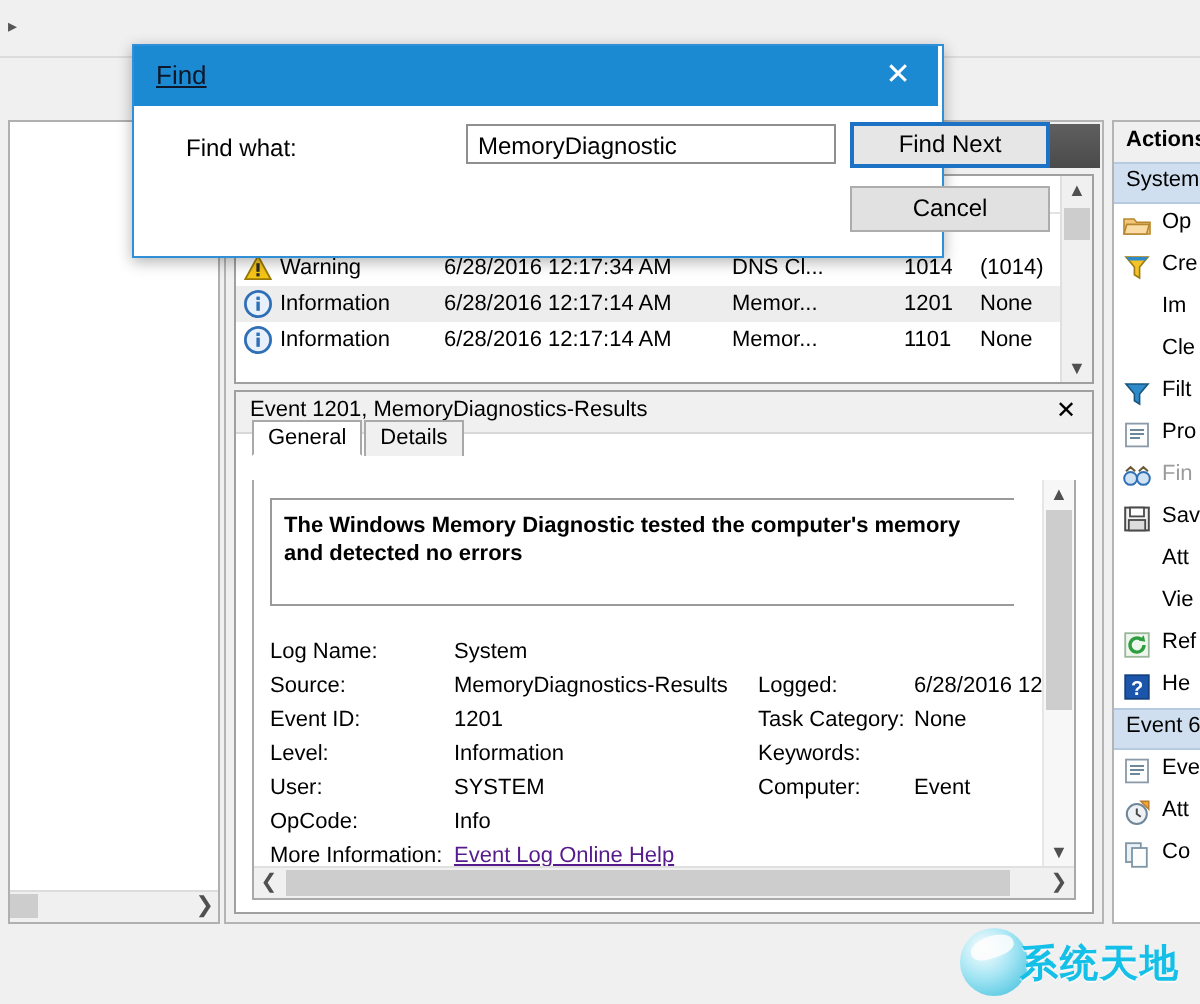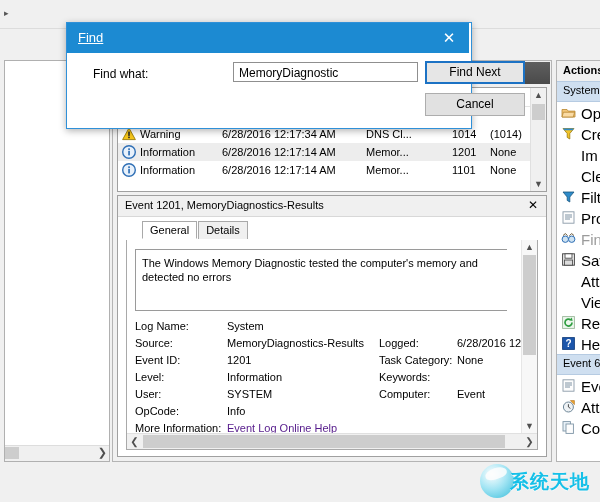--- a/index.html
+++ b/index.html
@@ -44,27 +44,27 @@
   .ev-vsb .up,.ev-vsb .dn{position:absolute;left:0;width:15px;height:14px;text-align:center;font-size:9px;line-height:14px;color:#505050;}
   .ev-vsb .up{top:0;} .ev-vsb .dn{bottom:0;}
   .ev-vsb .thumb{position:absolute;left:1px;top:16px;width:13px;height:16px;background:#cdcdcd;}
 
   
   .detail{position:absolute;left:4px;top:134px;width:430px;height:262px;background:#fff;border:1px solid #a0a0a0;box-sizing:border-box;}
   .detail-hdr{position:absolute;left:0;top:0;width:428px;height:20px;background:#f0f0f0;border-bottom:1px solid #d8d8d8;}
   .detail-hdr .t{position:absolute;left:7px;top:3px;font-size:11px;color:#000;}
   .detail-close{position:absolute;right:6px;top:2px;width:14px;height:14px;font-size:12px;line-height:14px;text-align:center;color:#000;font-weight:bold;cursor:pointer;}
 
-  .tabs{position:absolute;left:8px;top:25px;height:19px;margin-left:16px;}
+  .tabs{position:absolute;left:8px;top:14px;height:19px;}
   .tab{position:relative;float:left;height:18px;line-height:17px;padding:0 7px;font-size:11px;
        border:1px solid #a9a9a9;border-bottom:none;background:#f0f0f0;margin-right:1px;box-sizing:border-box;}
   .tab.active{background:#fff;border-bottom:1px solid #fff;}
 
   .dbody{position:absolute;left:8px;top:44px;width:412px;height:210px;background:#fff;border:1px solid #a9a9a9;border-top:none;box-sizing:border-box;overflow:hidden;}
-  .msgbox{position:absolute;left:8px;top:9px;width:372px;height:62px;border:1px solid #9a9a9a;border-right:none;box-sizing:border-box;}
+  .msgbox{position:absolute;left:8px;top:9px;width:372px;height:54px;border:1px solid #9a9a9a;border-right:none;box-sizing:border-box;font-weight:bold;}
   .msgbox .txt{position:absolute;left:6px;top:6px;width:360px;font-size:11px;color:#000;line-height:14px;}
 
   .grid{position:absolute;left:8px;top:78px;width:385px;}
   .grow{position:relative;height:17px;line-height:17px;font-size:11px;white-space:nowrap;}
   .grow .k1{position:absolute;left:0;top:0;width:92px;}
   .grow .v1{position:absolute;left:92px;top:0;}
   .grow .k2{position:absolute;left:244px;top:0;width:64px;}
   .grow .v2{position:absolute;left:322px;top:0;}
   .link{color:#551a8b;text-decoration:underline;cursor:pointer;}
 
@@ -78,29 +78,29 @@
   .d-hsb .thumb{position:absolute;left:16px;top:1px;width:362px;height:13px;background:#cdcdcd;}
 
   
   .actions{position:absolute;left:556px;top:60px;width:48px;height:400px;background:#fff;border:1px solid #b4b4b4;border-right:none;overflow:hidden;}
   .act-title{position:absolute;left:0;top:0;width:48px;height:20px;background:#f0f0f0;border-bottom:1px solid #d8d8d8;}
   .act-title span{position:absolute;left:6px;top:3px;font-size:11px;font-weight:bold;white-space:nowrap;}
   .act-group{position:relative;height:19px;background:#cfdff0;border-top:1px solid #b6cbe2;border-bottom:1px solid #b6cbe2;}
   .act-group span{position:absolute;left:6px;top:2px;font-size:11px;white-space:nowrap;}
   .act-item{position:relative;height:21px;}
   .act-item .ai{position:absolute;left:4px;top:3px;width:15px;height:15px;}
-  .act-item .al{position:absolute;left:24px;top:3px;font-size:15px;white-space:nowrap;color:#000;}
+  .act-item .al{position:absolute;left:24px;top:3px;font-size:11px;white-space:nowrap;color:#000;}
   .act-item.dim .al{color:#9b9b9b;}
   .act-list{position:absolute;left:0;top:20px;width:48px;}
 
   
   .find{position:absolute;left:66px;top:22px;width:404px;height:105px;background:#fff;
         border:1px solid #2f90d8;box-shadow:0 2px 7px rgba(0,0,0,.30);}
   .find-tb{position:absolute;left:0;top:0;width:402px;height:30px;background:#1c8ad2;}
-  .find-tb .ttl{position:absolute;left:11px;top:7px;font-size:13px;color:#ffffff;text-decoration:underline;}
+  .find-tb .ttl{position:absolute;left:11px;top:7px;font-size:13px;color:#0f172a;text-decoration:underline;}
   .find-x{position:absolute;right:0;top:0;width:40px;height:30px;color:#fff;font-size:15px;line-height:30px;text-align:center;cursor:pointer;font-weight:300;}
   .find-lbl{position:absolute;left:26px;top:44px;font-size:12px;color:#000;}
   .find-inp{position:absolute;left:166px;top:39px;width:185px;height:20px;border:1px solid #8f8f8f;background:#fff;box-sizing:border-box;padding-left:10px;}
   .find-inp span{position:absolute;left:5px;top:3px;font-size:12px;color:#000;}
   .btn{position:absolute;width:100px;height:23px;background:#e1e1e1;border:1px solid #adadad;
        font-size:12px;color:#000;text-align:center;line-height:21px;box-sizing:border-box;cursor:pointer;}
   .btn.primary{border:2px solid #1c72c4;background:#e6e6e6;line-height:19px;}
   .btn-next{left:358px;top:38px;}
   .btn-cancel{left:358px;top:70px;}
 

